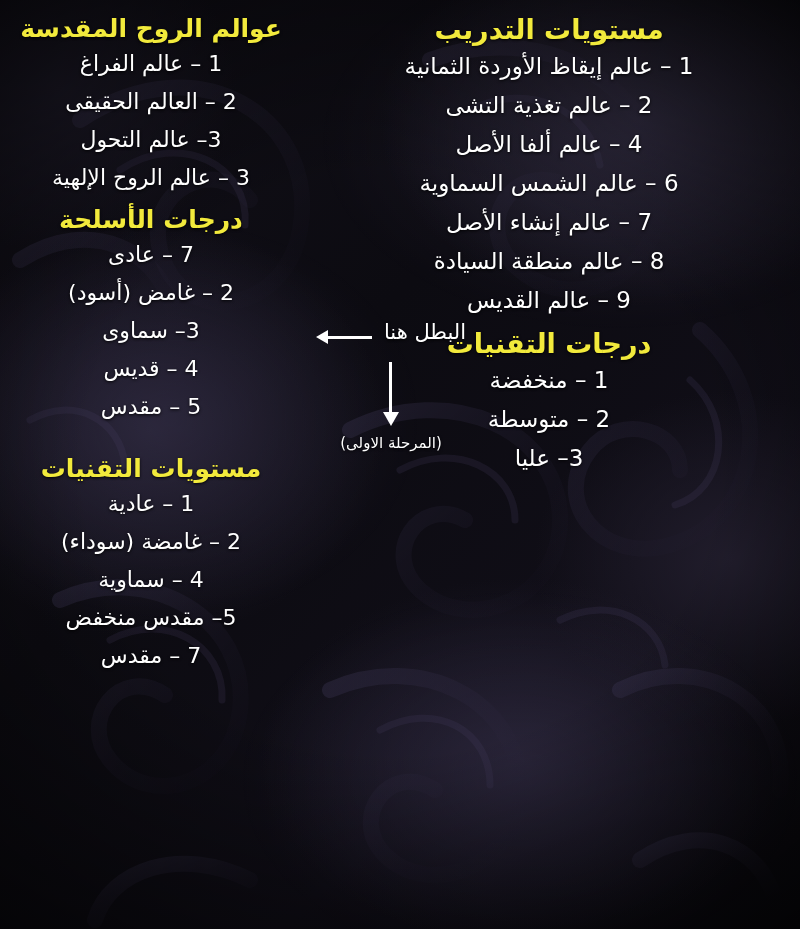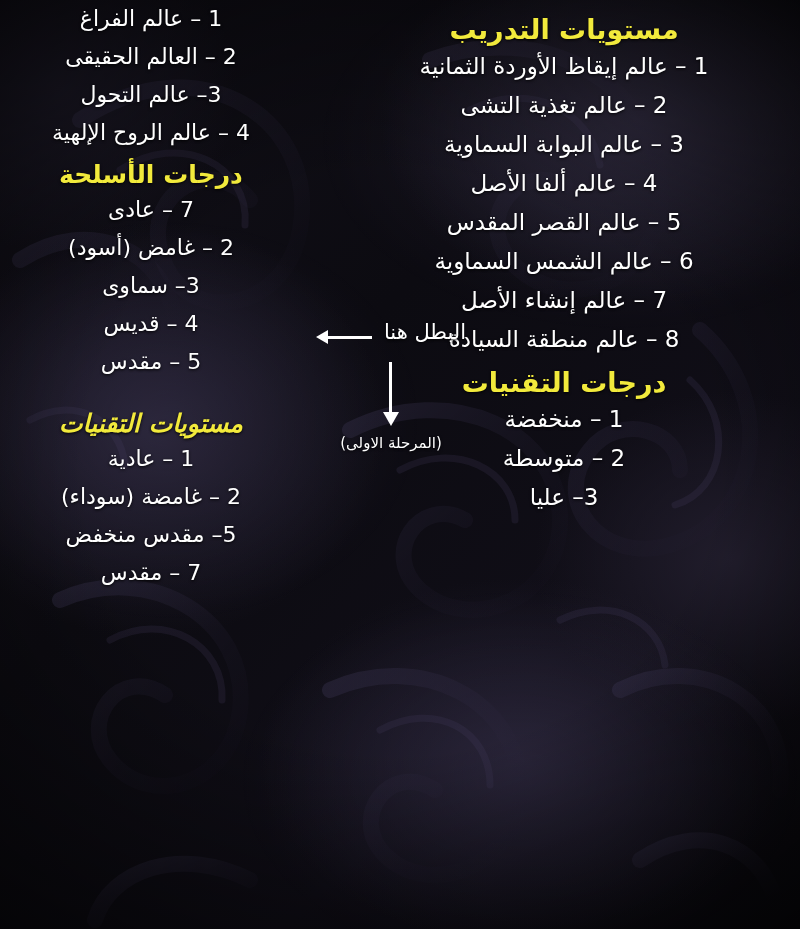--- a/index.html
+++ b/index.html
@@ -40,21 +40,21 @@
 
   .content {
     position: absolute;
     inset: 0;
   }
 
   .col {
     position: absolute;
     text-align: center;
   }
-  .col-right { right: 1px; top: 8px; width: 470px; }
+  .col-right { right: 16px; top: 8px; width: 470px; }
   .col-left  { left: 6px;  top: 8px; width: 290px; }
 
   .heading {
     color: #f2ea3c;
     font-size: 27px;
     font-weight: bold;
     letter-spacing: 0.5px;
     margin: 6px 0 10px 0;
     text-shadow: 0 1px 3px rgba(0,0,0,0.9);
     white-space: nowrap;
@@ -190,57 +190,58 @@
 
   <div class="vignette"></div>
 
   <div class="content">
 
     <div class="col col-right">
       <div class="heading">مستويات التدريب</div>
       <div class="list">
         <div class="item">1 – عالم إيقاظ الأوردة الثمانية</div>
         <div class="item">2 – عالم تغذية التشى</div>
-        <div class="item">3 – عالم البوابة السماوية</div>
         <div class="item">4 – عالم ألفا الأصل</div>
-        <div class="item">5 – عالم القصر المقدس</div>
         <div class="item">6 – عالم الشمس السماوية</div>
         <div class="item">7 – عالم إنشاء الأصل</div>
         <div class="item">8 – عالم منطقة السيادة</div>
+        <div class="item">9 – عالم القديس</div>
       </div>
 
       <div class="heading" style="margin-top:15px;">درجات التقنيات</div>
       <div class="list">
         <div class="item">1 – منخفضة</div>
         <div class="item">2 – متوسطة</div>
         <div class="item">3– عليا</div>
       </div>
     </div>
 
     <div class="col col-left">
+      <div class="heading small">عوالم الروح المقدسة</div>
       <div class="list">
         <div class="item sm">1 – عالم الفراغ</div>
         <div class="item sm">2 – العالم الحقيقى</div>
         <div class="item sm">3– عالم التحول</div>
-        <div class="item sm">4 – عالم الروح الإلهية</div>
+        <div class="item sm">3 – عالم الروح الإلهية</div>
       </div>
 
       <div class="heading small" style="margin-top:6px;">درجات الأسلحة</div>
       <div class="list">
         <div class="item sm">7 – عادى</div>
         <div class="item sm">2 – غامض (أسود)</div>
         <div class="item sm">3– سماوى</div>
         <div class="item sm">4 – قديس</div>
         <div class="item sm">5 – مقدس</div>
       </div>
 
-      <div class="heading small" style="margin-top:36px;font-style:italic;">مستويات التقنيات</div>
+      <div class="heading small" style="margin-top:36px;">مستويات التقنيات</div>
       <div class="list">
         <div class="item sm">1 – عادية</div>
         <div class="item sm">2 – غامضة (سوداء)</div>
+        <div class="item sm">4 – سماوية</div>
         <div class="item sm">5– مقدس منخفض</div>
         <div class="item sm">7 – مقدس</div>
       </div>
     </div>
 
     <div class="center-note">
       <div class="note-line">
         <span>البطل هنا</span>
         <span class="arrow-right"></span>
       </div>

